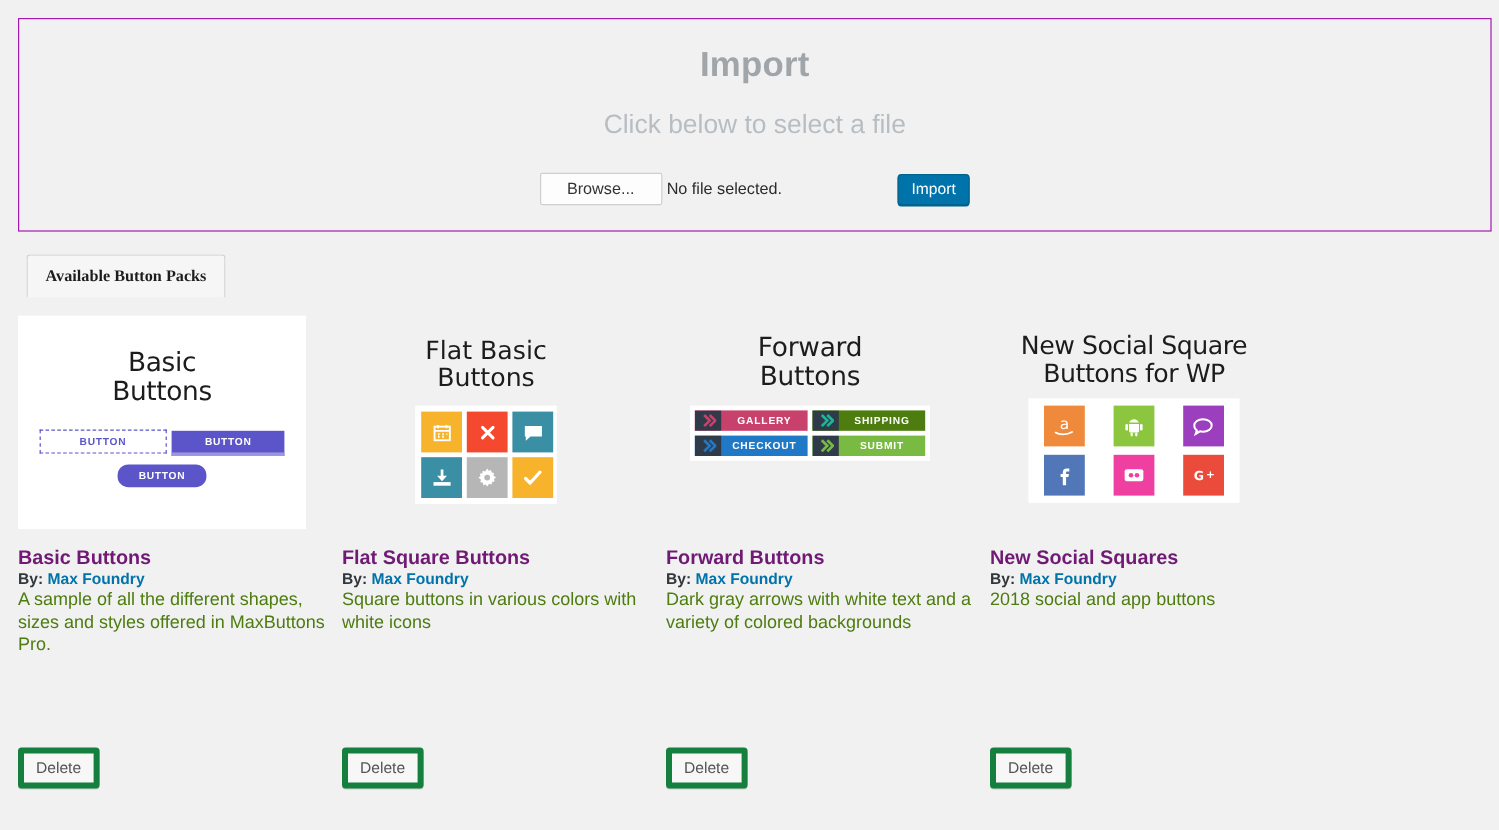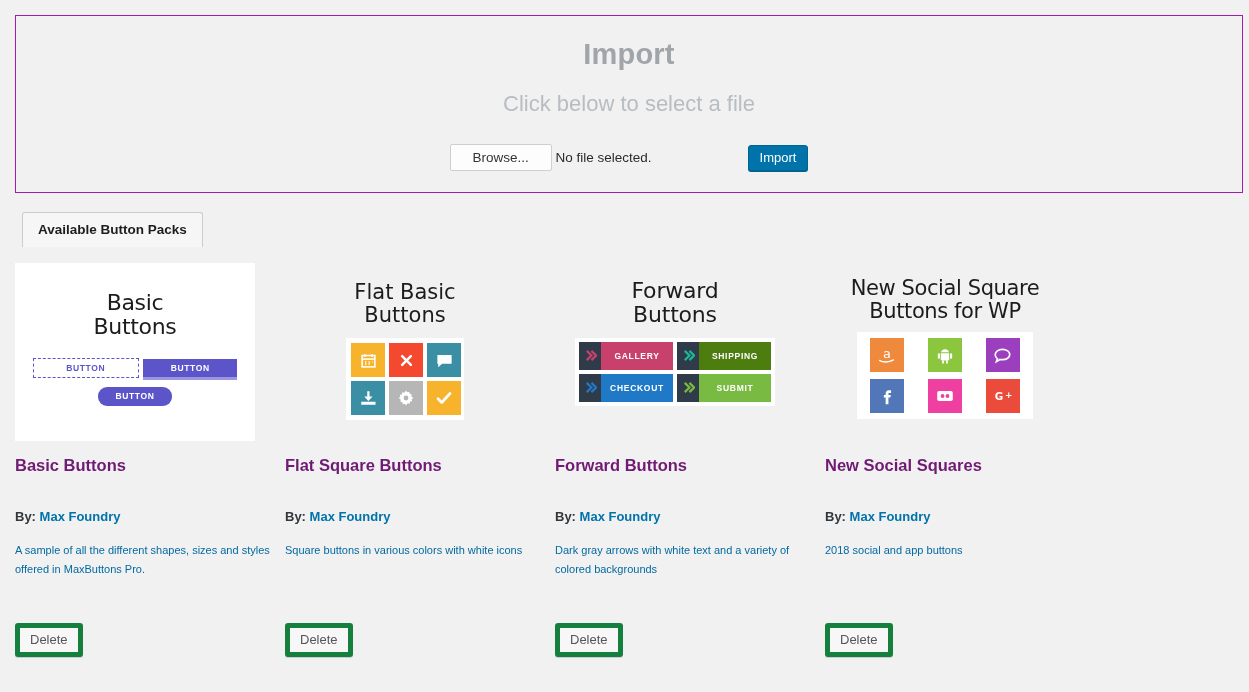--- a/index.html
+++ b/index.html
@@ -89,21 +89,21 @@
     font-size: 13px;
     padding: 4px 11px 5px 11px;
     line-height: 15px;
     cursor: pointer;
     box-shadow: 0 1px 0 #006291;
   }
 
   
   .tabs {
     position: absolute;
-    left: 22px; top: 212px;
+    left: 22px; top: 212px; font-family: Liberation Serif, serif;
   }
   .tab {
     display: inline-block;
     border: 1px solid #ccc;
     border-bottom: none;
     background: #f6f6f6;
     padding: 9px 15px 10px 15px;
     font-size: 13.5px;
     font-weight: bold;
     color: #1d1d1d;
@@ -187,21 +187,21 @@
   .fw-wrap {
     margin: 11px auto 0 auto;
     width: 200px;
     background: #fff;
     padding: 4px;
     display: grid;
     grid-template-columns: repeat(2, 1fr);
     gap: 4px;
   }
   .fw-btn {
-    height: 28px;
+    height: 17px;
     display: flex; align-items: center;
     overflow: hidden;
   }
   .fw-arrow {
     width: 22px; height: 100%;
     background: #2f3b48;
     display: flex; align-items: center; justify-content: center;
     flex: 0 0 22px;
   }
   .fw-label {
@@ -234,34 +234,32 @@
 
   
   .pack-name {
     margin-top: 15px;
     font-size: 16.5px;
     font-weight: bold;
     color: #701a75;
     cursor: pointer;
   }
   .pack-by {
-    margin-top: 34px;
     font-size: 13px;
     font-weight: bold;
     color: #32373c;
   }
   .pack-by a {
     color: #0073aa;
     text-decoration: none;
     cursor: pointer;
   }
   .pack-desc {
-    margin-top: 17px;
-    font-size: 11px;
-    color: #0369a1;
+    font-size: 15px;
+    color: #4d7c0f;
     line-height: 19px;
     width: 256px;
   }
   .delete-btn {
     position: absolute;
     top: 360px;
     left: 0;
     background: #f7f7f7;
     border: 5px solid #15803d;
     border-radius: 3px;

